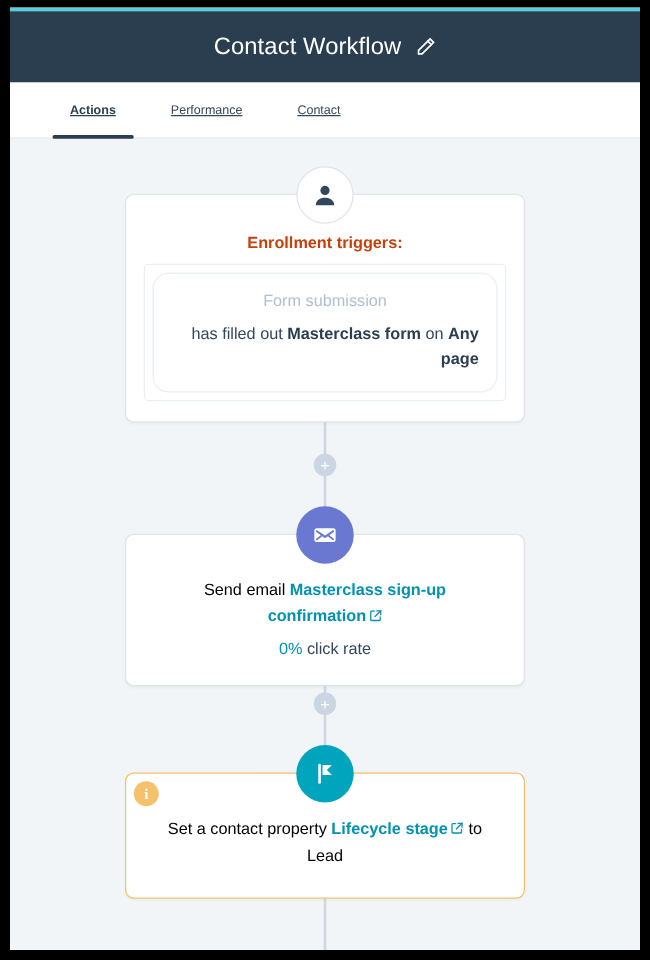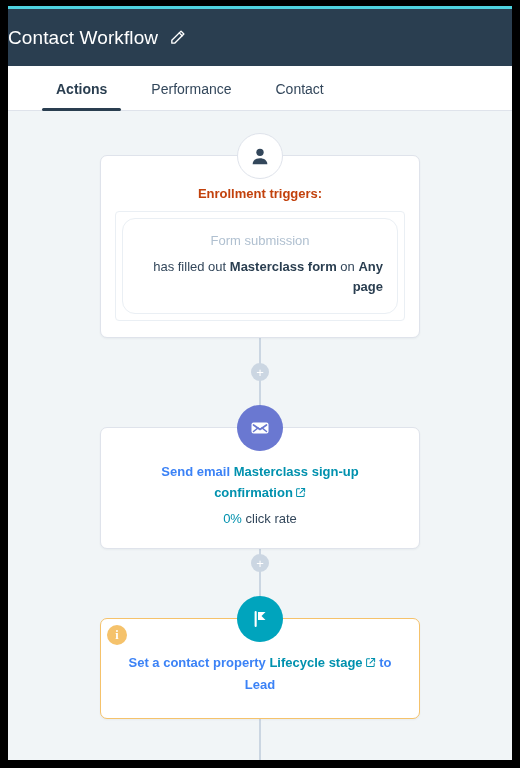--- a/index.html
+++ b/index.html
@@ -33,21 +33,21 @@
   
   .top-accent {
     height: 3px;
     background: #4fd2df;
   }
   .app-header {
     height: 57px;
     background: #2a3e50;
     display: flex;
     align-items: center;
-    justify-content: flex-start;
+    justify-content: center;
     gap: 10px;
   }
   .app-title {
     color: #ffffff;
     font-size: 19px;
     letter-spacing: .1px;
   }
   .pencil-icon {
     display: inline-flex;
     align-items: center;
@@ -70,26 +70,27 @@
     content: "";
     position: absolute;
     left: 0; right: 0; bottom: 0;
     height: 1px;
     background: #dfe3eb;
   }
   .tab {
     display: flex;
     align-items: center;
     justify-content: flex-end;
-    font-size: 14px;
+    font-size: 10px;
     color: #33475b;
     padding: 0 22px;
     position: relative;
     cursor: pointer;
     white-space: nowrap;
+    text-decoration: underline;
   }
   .tab.active {
     font-weight: bold;
     color: #2a3e50;
   }
   .tab.active::after {
     content: "";
     position: absolute;
     left: 8px;
     right: 8px;
@@ -208,21 +209,21 @@
 
   .card-body {
     padding: 34px 22px 22px 22px;
     text-align: center;
   }
   .row-line {
     font-size: 13px;
     color: #33475b;
     line-height: 1.6;
   }
-  .row-line b { font-weight: bold; color: #3b82f6; }
+  .row-line b { font-weight: normal; color: #000000; }
   .link {
     color: #0091ae;
     cursor: pointer;
     font-weight: bold;
   }
   .sub-line {
     font-size: 13px;
     color: #33475b;
     margin-top: 6px;
   }

